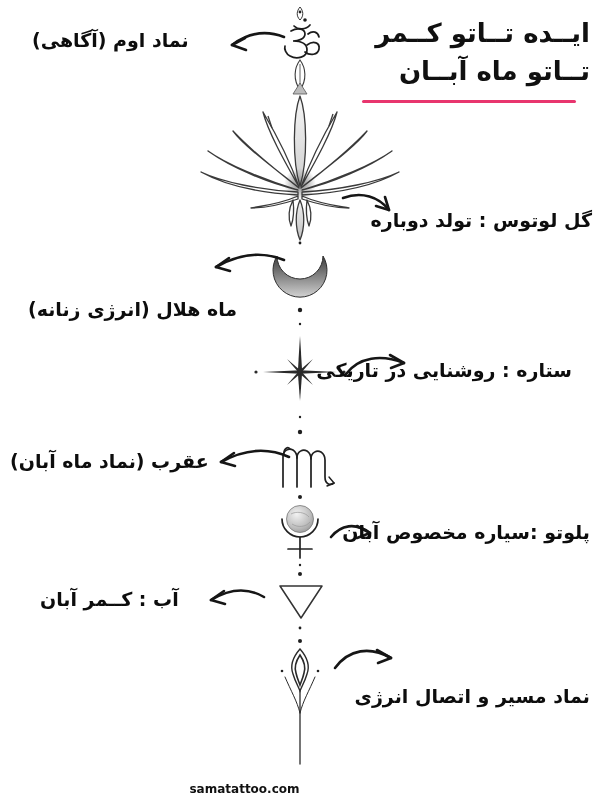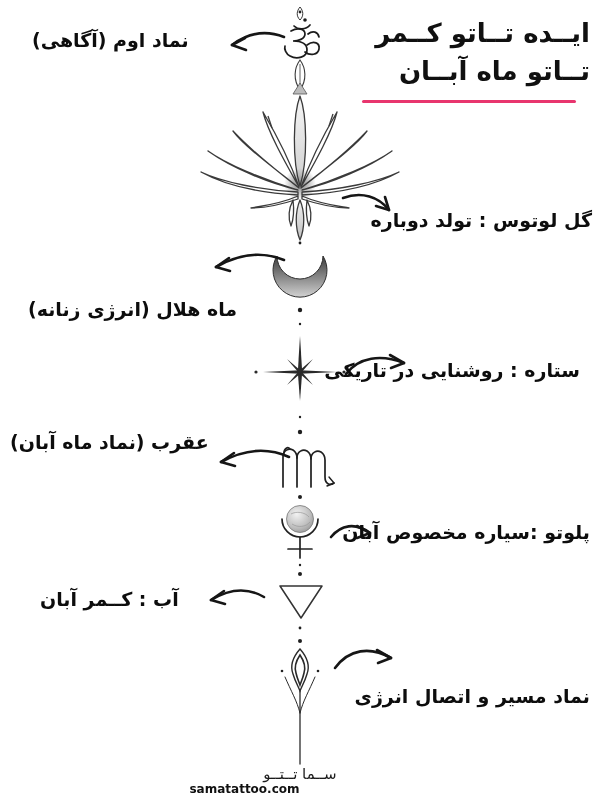--- a/index.html
+++ b/index.html
@@ -22,22 +22,22 @@
     background:#e8356e;
   }
   .label{
     position:absolute; direction:rtl;
     font-weight:bold; font-size:19px; line-height:24px;
     color:#0d0d0d; white-space:nowrap;
   }
   .lbl-om       { left:32px;  top:28px;  }
   .lbl-lotus    { right:8px;  top:208px; }
   .lbl-crescent { left:28px;  top:257px;margin-top:40px; }
-  .lbl-star     { right:20px; top:358px; }
-  .lbl-scorpio  { left:10px;  top:430px; }
+  .lbl-star     { right:28px; top:358px; }
+  .lbl-scorpio  { left:10px;  top:449px; }
   .lbl-pluto    { right:10px; top:520px; }
   .lbl-water    { left:40px;  top:587px; }
   .lbl-energy   { right:10px; top:684px; }
   .footer-brand{
     position:absolute; top:765px; left:0; width:600px;
     text-align:center; direction:rtl;
     font-size:15px; letter-spacing:1px; color:#1c1c1c; white-space:nowrap;
   }
   .footer-site{
     position:absolute; top:782px; left:0; width:489px;
@@ -212,16 +212,15 @@
 
   <div class="label lbl-om">نماد اوم (آگاهی)</div>
   <div class="label lbl-lotus">گل لوتوس : تولد دوباره</div>
   <div class="label lbl-crescent">ماه هلال (انرژی زنانه)</div>
   <div class="label lbl-star">ستاره : روشنایی در تاریکی</div>
   <div class="label lbl-scorpio">عقرب (نماد ماه آبان)</div>
   <div class="label lbl-pluto">پلوتو :سیاره مخصوص آبان</div>
   <div class="label lbl-water">آب : کــمر آبان</div>
   <div class="label lbl-energy">نماد مسیر و اتصال انرژی</div>
 
-  <div class="footer-brand">ســما تــتــو</div>
   <div class="footer-site">samatattoo.com</div>
 
 </div>
 
 </body></html>

